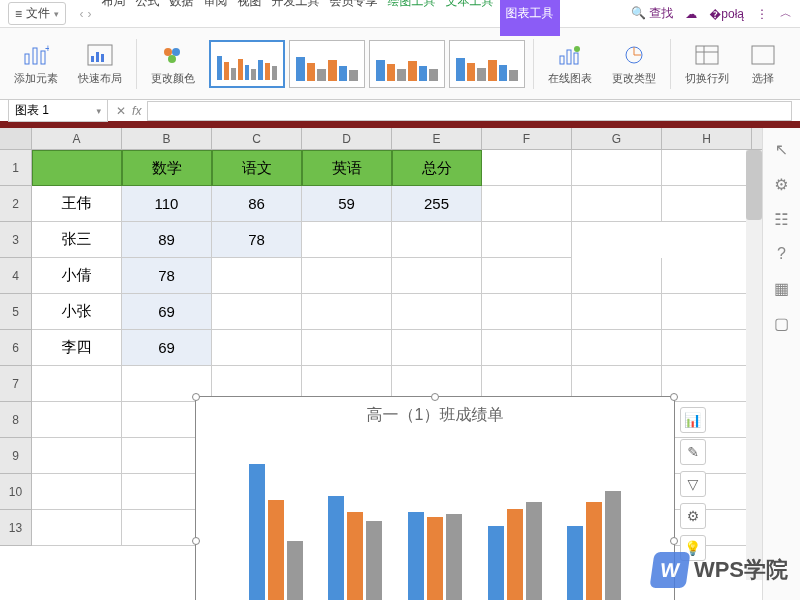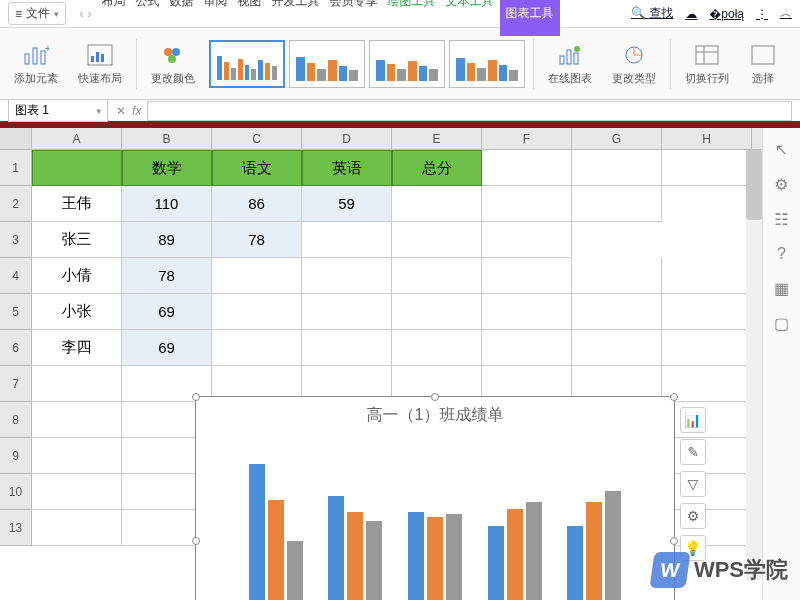--- a/index.html
+++ b/index.html
@@ -5,21 +5,21 @@
 * { margin: 0; padding: 0; box-sizing: border-box; font-family: "Microsoft YaHei", sans-serif; }
 body { background: #fff; width: 800px; height: 600px; overflow: hidden; position: relative; }
 
 
 .menubar { height: 28px; background: #fff; border-bottom: 1px solid #ddd; display: flex; align-items: center; padding: 0 8px; font-size: 12px; color: #444; }
 .menubar .file-menu { display: flex; align-items: center; gap: 4px; padding: 2px 6px; border: 1px solid #ccc; border-radius: 3px; margin-right: 8px; }
 .menubar .tabs { display: flex; gap: 2px; }
 .menubar .tabs span { padding: 2px 4px; cursor: pointer; }
 .menubar .tabs .tool-tab { color: #2a9d4a; }
 .menubar .tabs .active-tool { background: #8b5cf6; color: #fff; padding: 14px 6px; }
-.menubar .search-area { margin-left: auto; display: flex; align-items: center; gap: 12px; color: #0f172a; text-decoration: underline; }
+.menubar .search-area { margin-left: auto; display: flex; align-items: center; gap: 12px; color: #701a75; }
 .menubar .nav-arrows { display: flex; gap: 4px; margin: 0 6px; color: #aaa; }
 
 
 .ribbon { height: 72px; border-bottom: 1px solid #ccc; display: flex; align-items: center; padding: 4px 8px; gap: 8px; background: #fafafa; }
 .ribbon-group { display: flex; flex-direction: column; align-items: center; font-size: 11px; color: #555; gap: 2px; padding: 0 6px; }
 .ribbon-sep { width: 1px; height: 50px; background: #ddd; }
 .ribbon-icon { width: 28px; height: 28px; display: flex; align-items: center; justify-content: center; }
 .chart-styles { display: flex; gap: 4px; }
 .chart-style-thumb { width: 76px; height: 48px; border: 1px solid #bbb; background: #fff; position: relative; cursor: pointer; }
 .chart-style-thumb.selected { border: 2px solid #4a90d9; }
@@ -266,20 +266,21 @@
       <div class="cell empty"></div>
       <div class="cell empty"></div>
       <div class="cell empty"></div>
     </div>
     <div class="row">
       <div class="row-header">2</div>
       <div class="cell name-cell">王伟</div>
       <div class="cell data-cell">110</div>
       <div class="cell data-cell">86</div>
       <div class="cell data-cell">59</div>
+      <div class="cell data-cell">255</div>
       <div class="cell empty"></div>
       <div class="cell empty"></div>
       <div class="cell empty"></div>
     </div>
     <div class="row">
       <div class="row-header">3</div>
       <div class="cell name-cell">张三</div>
       <div class="cell data-cell">89</div>
       <div class="cell data-cell">78</div>
       <div class="cell empty"></div>

